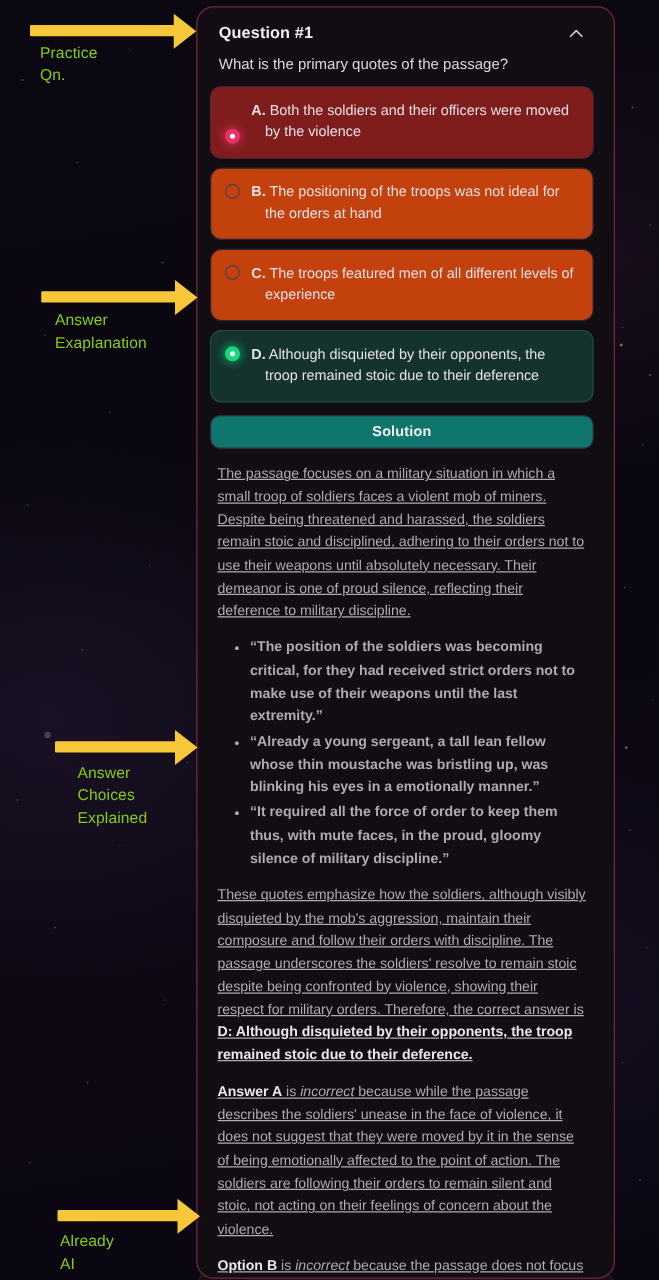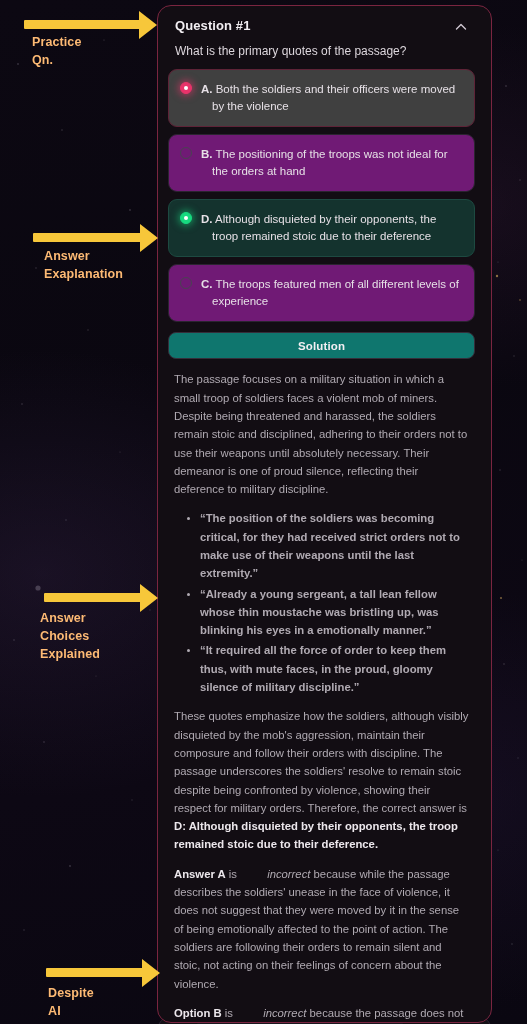--- a/index.html
+++ b/index.html
@@ -46,22 +46,22 @@
     right: -17px;
     top: 50%;
     transform: translateY(-50%);
     width: 0; height: 0;
     border-top: 14px solid transparent;
     border-bottom: 14px solid transparent;
     border-left: 18px solid #F7C73A;
   }
   .annot-label {
     position: absolute;
-    color: #fdba74;
-    font-weight: bold;
+    color: #84cc16;
+    font-weight: normal;
     font-size: 12.5px;
     line-height: 1.42;
     letter-spacing: .1px;
     white-space: pre-line;
   }
 
   
   #panel {
     position: absolute;
     left: 157px;
@@ -128,27 +128,28 @@
 
   
   .options { margin-top: 10px; display: flex; flex-direction: column; gap: 7px; }
 
   .opt {
     display: flex;
     align-items: flex-start;
     gap: 9px;
     padding: 11px 12px 11px 11px;
     border-radius: 9px;
-    background: #701a75;
+    background: #c2410c;
     border: 1px solid #2b2430;
     min-height: 34px;
   }
   .opt.sel-wrong {
-    background: #404040;
+    background: #7f1d1d;
     border-color: #5e2337;
+    align-items: flex-end;
   }
   .opt.sel-right {
     background: #14332e;
     border-color: #1d4a41;
   }
   .radio {
     flex: 0 0 12px;
     width: 12px; height: 12px;
     border-radius: 50%;
     border: 1.5px solid #4a4252;
@@ -203,24 +204,24 @@
     letter-spacing: .15px;
   }
 
   
   .prose {
     color: #b0aab2;
     font-size: 11.3px;
     line-height: 1.62;
     padding: 0 6px;
   }
-  .prose p { margin-top: 11px; }
+  .prose p { margin-top: 11px; text-decoration: underline; }
   .prose p:first-child { margin-top: 11px; }
   .prose b { color: #ece7ec; font-weight: bold; }
-  .prose i { font-style: italic; margin-left: 27px; }
+  .prose i { font-style: italic; }
   .prose ul {
     margin: 11px 0 0 0;
     padding-left: 26px;
     list-style: disc;
     font-weight: bold;
   }
   .prose li { margin-bottom: 2px; }
   .prose li::marker { color: #b0aab2; font-size: 10px; }
 </style>
 </head>
@@ -272,27 +273,27 @@
   </div>
 
   <div class="annot">
     <div class="arrow" style="left:33px; top:233px; width:108px;"></div>
     <div class="annot-label" style="left:44px; top:248px;">Answer
 Exaplanation</div>
   </div>
 
   <div class="annot">
     <div class="arrow" style="left:44px; top:593px; width:97px;"></div>
-    <div class="annot-label" style="left:40px; top:610px;">Answer Choices
+    <div class="annot-label" style="left:62px; top:610px;">Answer Choices
 Explained</div>
   </div>
 
   <div class="annot">
     <div class="arrow" style="left:46px; top:968px; width:97px;"></div>
-    <div class="annot-label" style="left:48px; top:985px;">Despite AI</div>
+    <div class="annot-label" style="left:48px; top:985px;">Already AI</div>
   </div>
 </div>
 
 <div id="panel-next"></div>
 <div id="panel-next-inner"></div>
 
 <div id="panel">
 
   <div class="q-head">
     <div class="q-title">Question #1</div>
@@ -320,40 +321,40 @@
     <div class="opt">
       <span class="radio"></span>
       <div class="opt-text">
         <div class="opt-inner">
           <b>B.</b>
           <span>The positioning of the troops was not ideal for the orders at hand</span>
         </div>
       </div>
     </div>
 
+    <div class="opt">
+      <span class="radio"></span>
+      <div class="opt-text">
+        <div class="opt-inner">
+          <b>C.</b>
+          <span>The troops featured men of all different levels of experience</span>
+        </div>
+      </div>
+    </div>
+
     <div class="opt sel-right">
       <span class="radio"></span>
       <div class="opt-text">
         <div class="opt-inner">
           <b>D.</b>
           <span>Although disquieted by their opponents, the troop remained stoic due to their deference</span>
         </div>
       </div>
     </div>
 
-    <div class="opt">
-      <span class="radio"></span>
-      <div class="opt-text">
-        <div class="opt-inner">
-          <b>C.</b>
-          <span>The troops featured men of all different levels of experience</span>
-        </div>
-      </div>
-    </div>
-
   </div>
 
   <div class="pill">Solution</div>
 
   <div class="prose">
     <p>The passage focuses on a military situation in which a small troop of soldiers faces a violent mob of miners. Despite being threatened and harassed, the soldiers remain stoic and disciplined, adhering to their orders not to use their weapons until absolutely necessary. Their demeanor is one of proud silence, reflecting their deference to military discipline.</p>
     <ul>
       <li>“The position of the soldiers was becoming critical, for they had received strict orders not to make use of their weapons until the last extremity.”</li>
       <li>“Already a young sergeant, a tall lean fellow whose thin moustache was bristling up, was blinking his eyes in a emotionally manner.”</li>
       <li>“It required all the force of order to keep them thus, with mute faces, in the proud, gloomy silence of military discipline.”</li>

